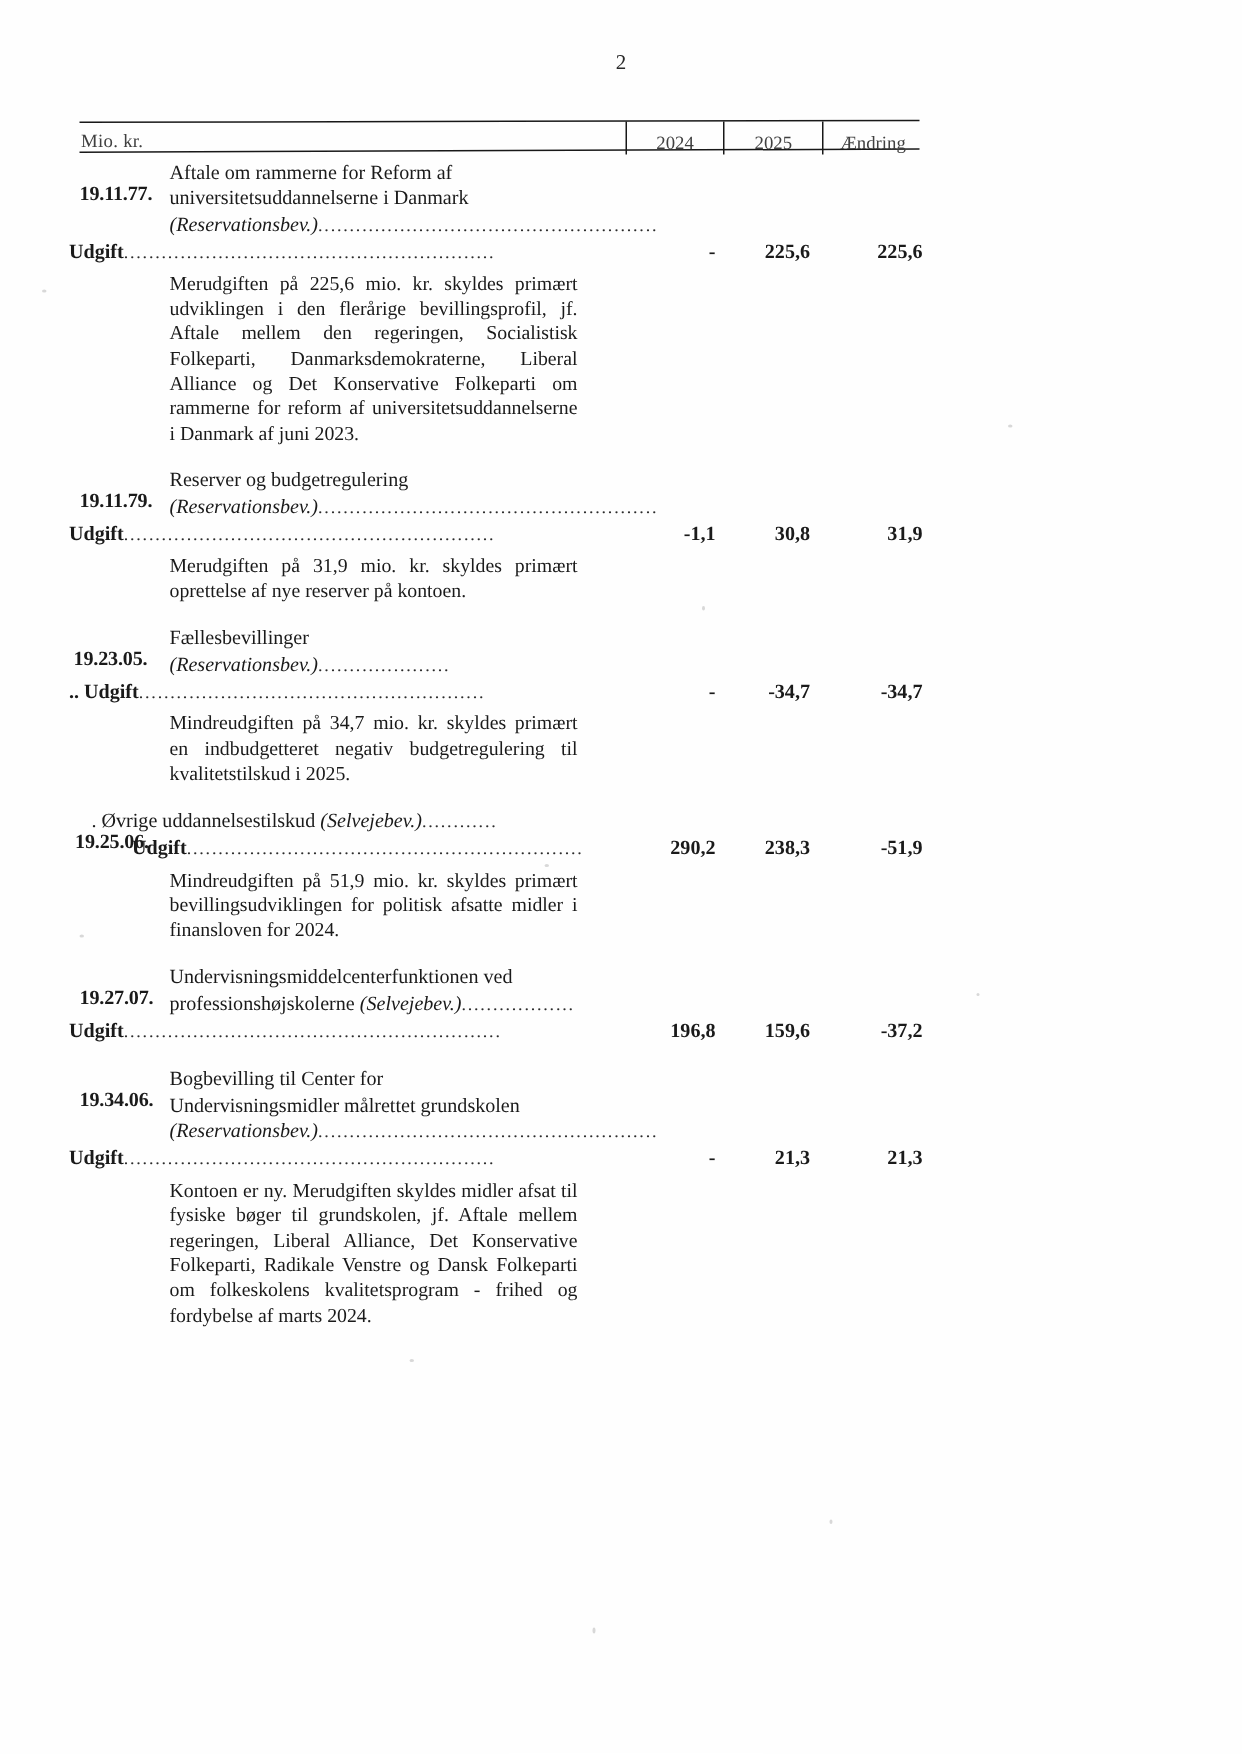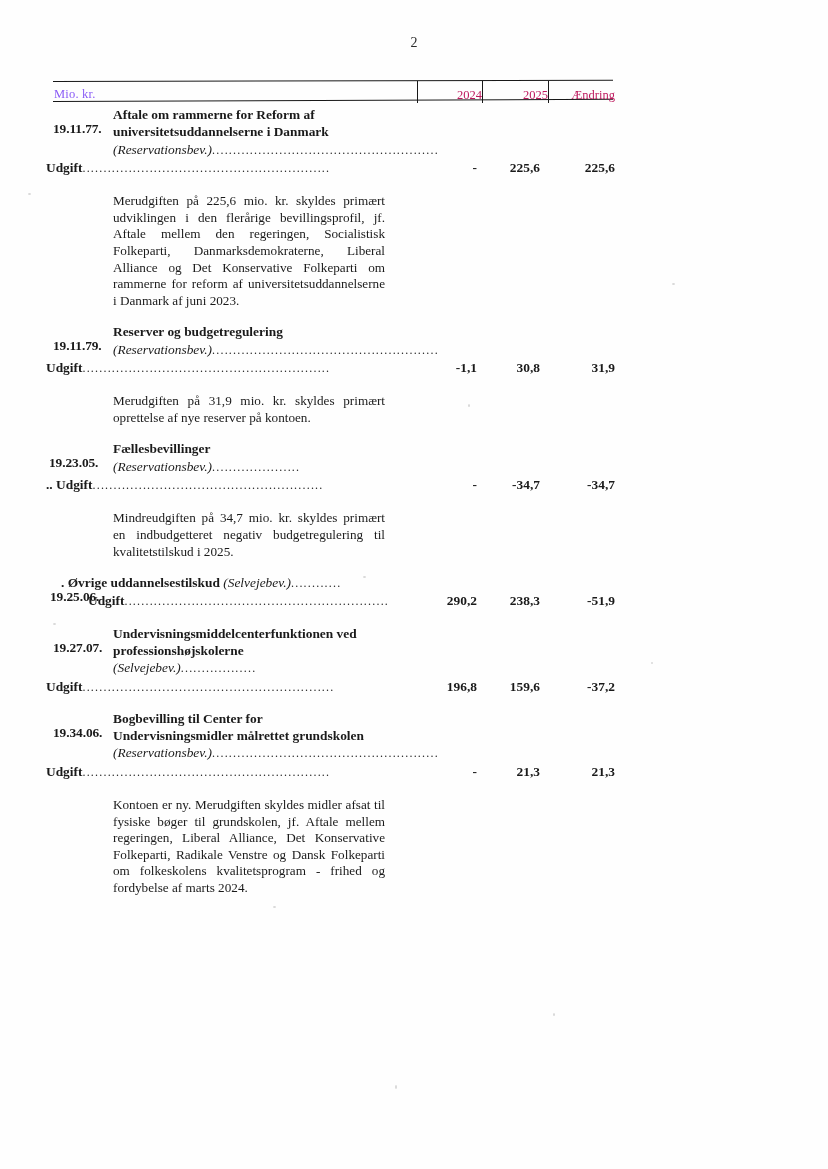--- a/index.html
+++ b/index.html
@@ -65,29 +65,29 @@
   .vrule-2 { left: 482px; }
   .vrule-3 { left: 548px; }
 
   
   .unit-label {
     position: absolute;
     left: 54px;
     top: 87px;
     font-size: 12.5px;
     font-weight: 400;
-    color: #8b5cf6;
+    color: #404040;
     letter-spacing: 0.2px;
   }
   .col-head {
     position: absolute;
     top: 88px;
     font-size: 12.5px;
-    color: #be185d;
-    text-align: right;
+    color: #404040;
+    text-align: center;
   }
   .col-head-2024 { left: 418px; width: 64px; }
   .col-head-2025 { left: 483px; width: 65px; }
   .col-head-diff { left: 549px; width: 66px; }
 
   
   .entries {
     position: absolute;
     left: 0;
     top: 106px;
@@ -117,21 +117,21 @@
   .title-block .acct {
     position: absolute;
     left: 53px;
     top: 0;
   }
   .title-block.shift .acct { left: 49px; }
   .title-block.shift2 .acct { left: 50px; }
   .title-block.shift2 { padding-left: 61px; }
 
   .title-text {
-    font-weight: bold;
+    font-weight: normal;
   }
   .bevtype {
     font-style: italic;
     font-weight: normal;
     margin-top: 28px;
   }
 
   
   .leader {
     display: inline;
@@ -172,21 +172,21 @@
   .num-b { left: 78px;  width: 67px; }
   .num-c { left: 148px; width: 72px; }
 
   .body-text {
     padding-left: 113px;
     padding-right: 443px;
     font-size: 13.2px;
     line-height: 16.6px;
     text-align: justify;
     text-justify: inter-word;
-    margin-top: 16px;
+    margin-top: 4px;
   }
 
   
   .speck {
     position: absolute;
     background: #d8d8d8;
     border-radius: 50%;
   }
 </style>
 </head>
@@ -268,20 +268,21 @@
         <span class="bevtype">(Selvejebev.)</span><span class="leader">............</span>
       </div>
       <div class="udgift-row ind">
         <span class="udgift-label">Udgift</span><span class="leader">...............................................................</span>
         <span class="nums">
           <span class="num num-a">290,2</span>
           <span class="num num-b">238,3</span>
           <span class="num num-c">-51,9</span>
         </span>
       </div>
+      <div class="body-text">Mindreudgiften på 51,9 mio. kr. skyldes primært bevillingsudviklingen for politisk afsatte midler i finansloven for 2024.</div>
     </div>
 
     <div class="entry">
       <div class="title-block">
         <span class="acct">19.27.07.</span>
         <span class="title-text">Undervisningsmiddelcenterfunktionen ved</span><br>
         <span class="title-text">professionshøjskolerne</span>
         <span class="bevtype">(Selvejebev.)</span><span class="leader">..................</span>
       </div>
       <div class="udgift-row">

